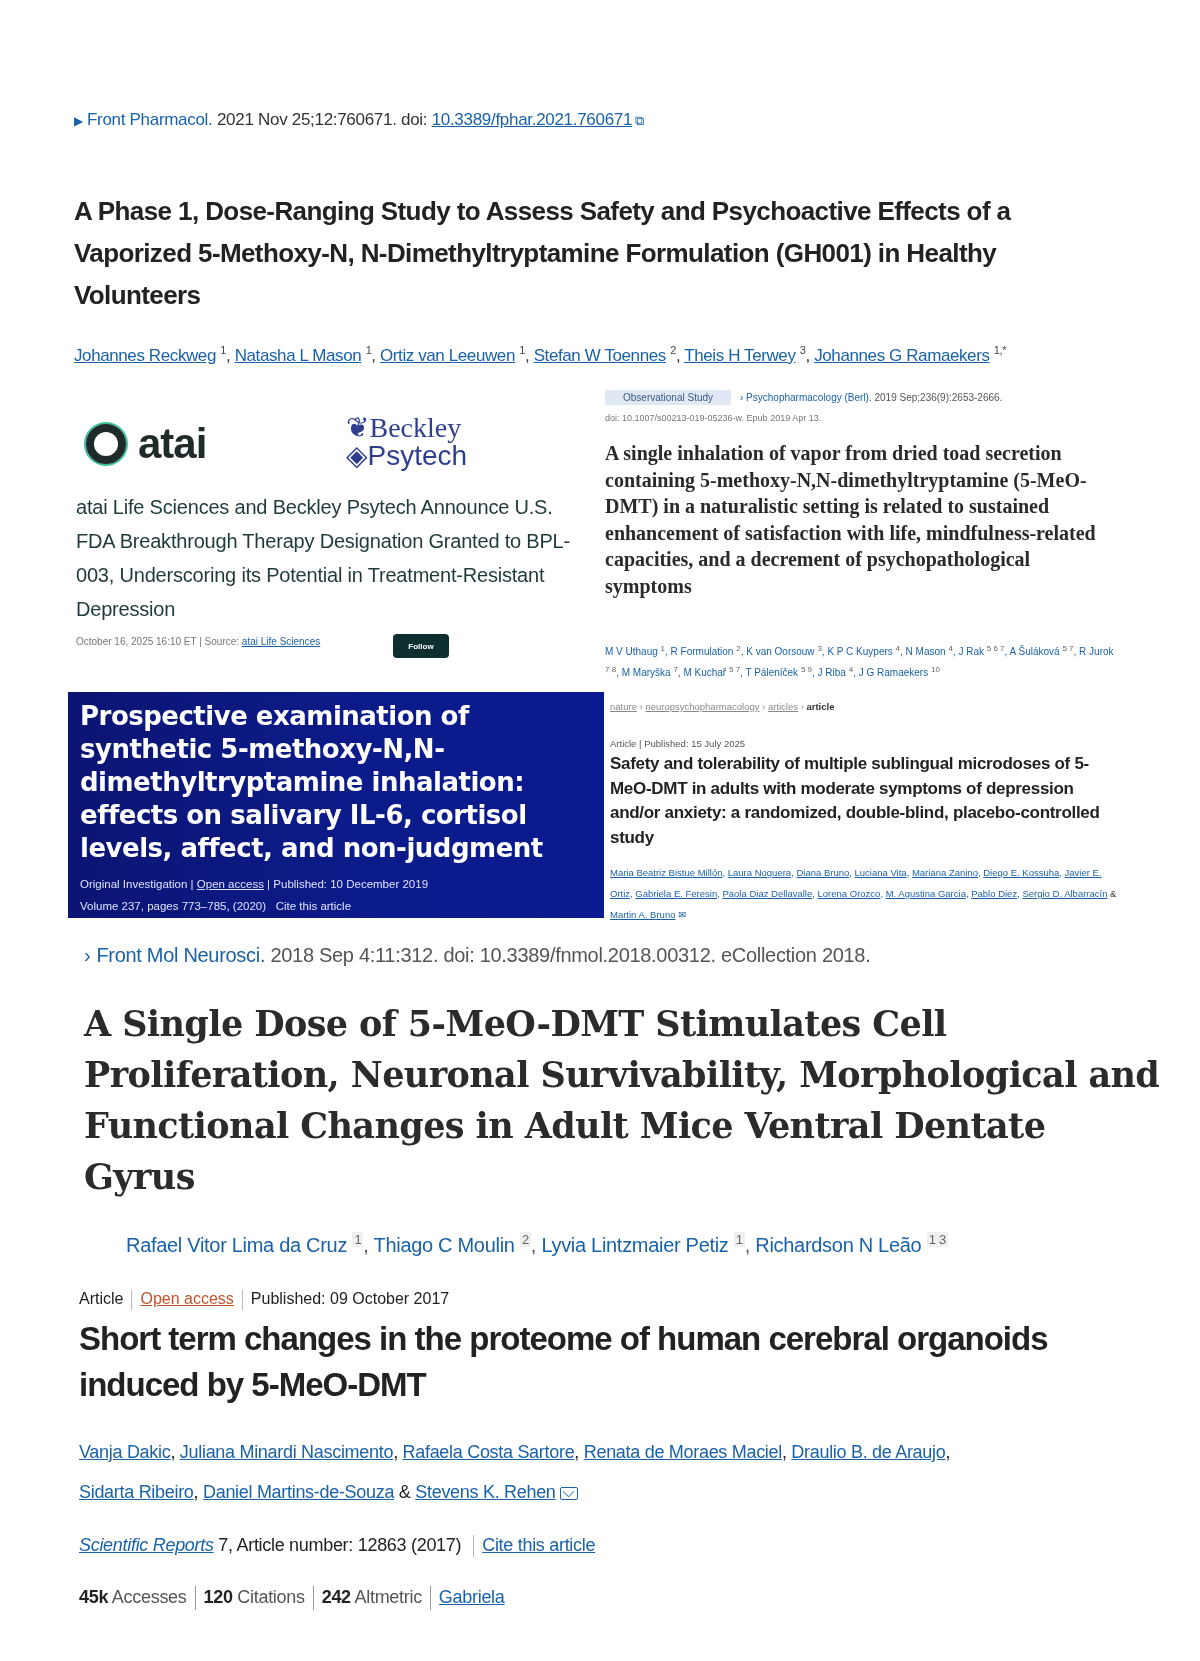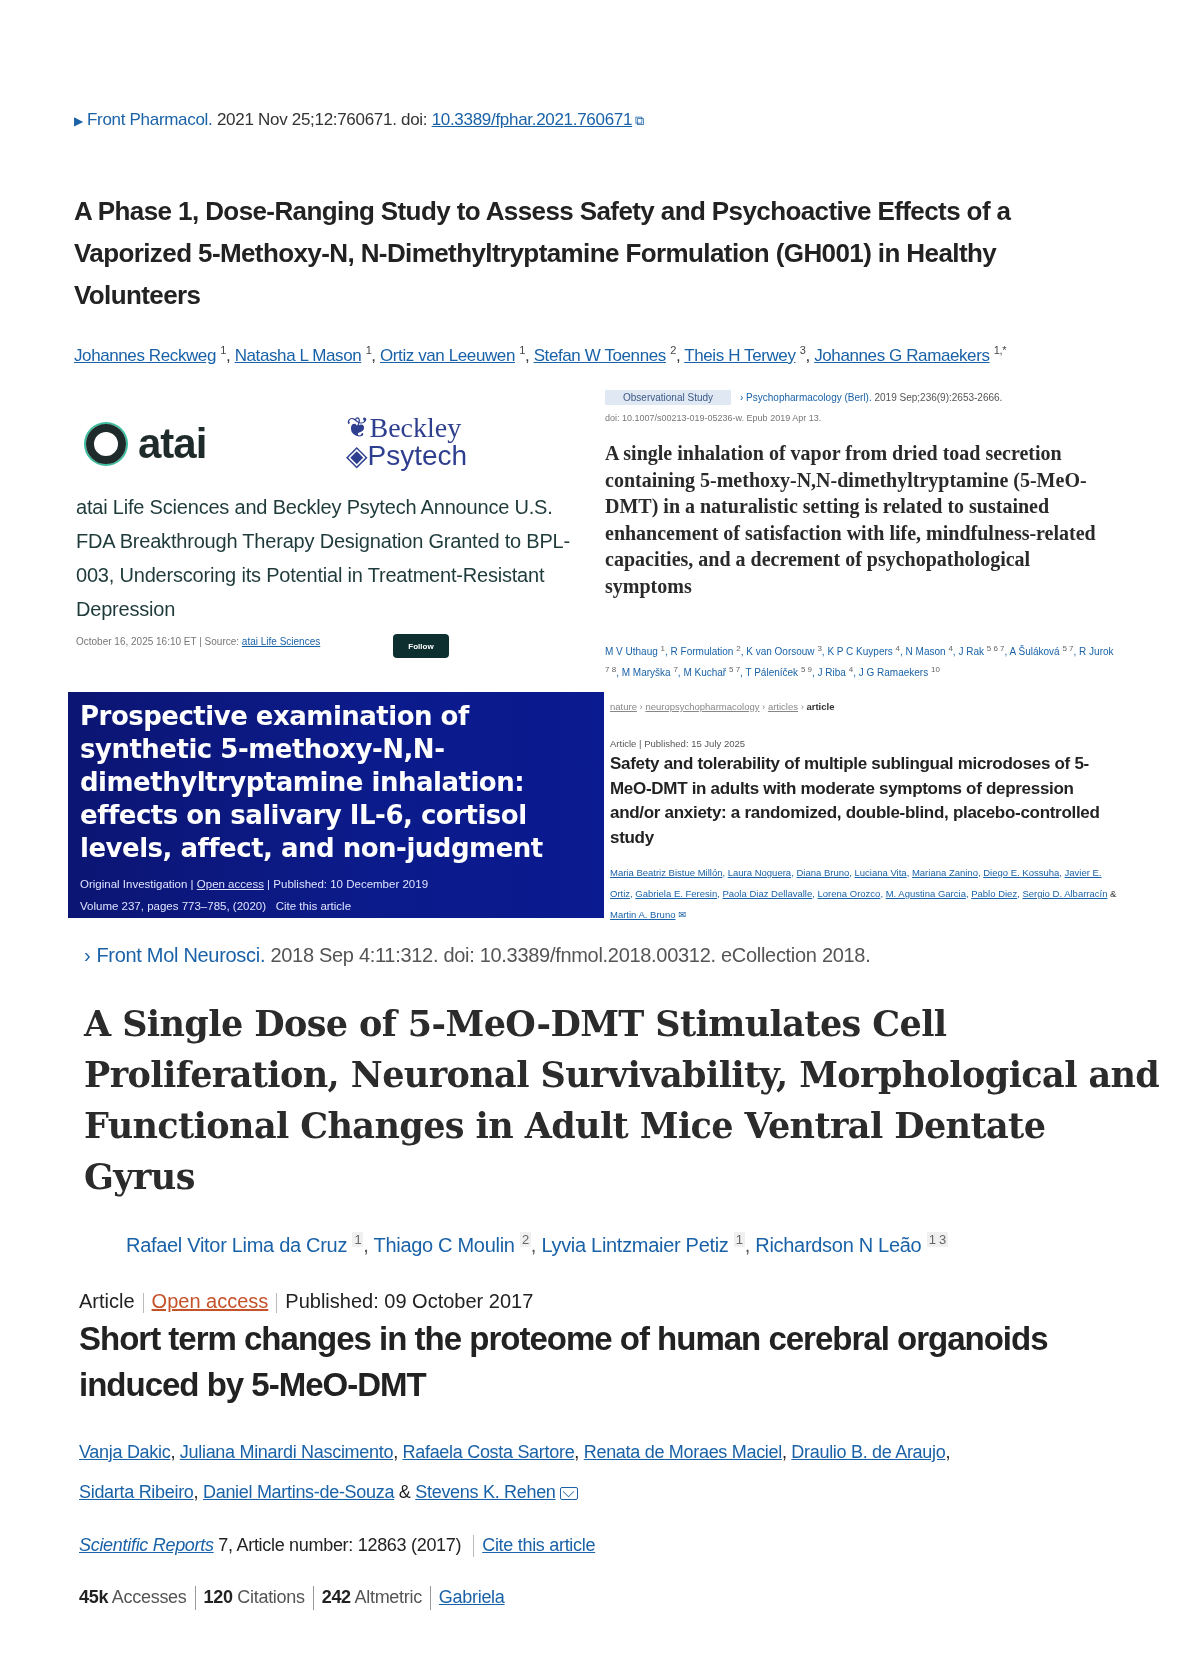--- a/index.html
+++ b/index.html
@@ -60,21 +60,21 @@
   
   .s6-cite { left: 84px; top: 944px; font-size: 20px; color: #555; letter-spacing: -0.3px; }
   .s6-cite .journal { color: #1a62a8; }
   .s6-cite .chev { color: #1a62a8; margin-right: 6px; }
   .s6-title { left: 84px; top: 998px; width: 1080px; font-family: "DejaVu Serif", serif; font-weight: bold; font-size: 35px; line-height: 51px; color: #2b2b2b; letter-spacing: -0.6px; }
   .s6-authors { left: 84px; top: 1232px; font-size: 20px; color: #1a62a8; letter-spacing: -0.3px; margin-left: 42px; }
   .s6-authors sup { color: #666; font-size: 13px; background: #f0f0f0; padding: 0 2px; }
   .s6-authors .sep { color: #555; }
 
   
-  .s7-meta { left: 79px; top: 1290px; font-size: 20px; color: #222; text-align: right; }
+  .s7-meta { left: 79px; top: 1290px; font-size: 16px; color: #222; text-align: right; }
   .s7-meta .oa { color: #c5522a; text-decoration: underline; }
   .s7-meta .bar { display: inline-block; width: 1px; height: 20px; background: #bbb; vertical-align: middle; margin: 0 8px; }
   .s7-title { left: 79px; top: 1316px; width: 1080px; font-size: 33px; font-weight: bold; line-height: 46px; color: #222; letter-spacing: -1px; }
   .s7-authors { left: 79px; top: 1432px; width: 1080px; font-size: 18px; line-height: 40px; color: #222; letter-spacing: -0.3px; }
   .s7-authors a { color: #1a62a8; text-decoration: underline; }
   .mail-icon { display: inline-block; width: 18px; height: 13px; border: 1.5px solid #1a62a8; border-radius: 2px; vertical-align: middle; margin-left: 4px; position: relative; }
   .mail-icon::after { content: ""; position: absolute; left: 2px; top: -2px; width: 10px; height: 10px; border-right: 1.5px solid #1a62a8; border-bottom: 1.5px solid #1a62a8; transform: rotate(45deg) scale(0.75); }
   .s7-journal { left: 79px; top: 1535px; font-size: 18px; color: #222; letter-spacing: -0.3px; }
   .s7-journal .jn { color: #1a62a8; font-style: italic; text-decoration: underline; }
   .s7-journal .bar { display: inline-block; width: 1px; height: 22px; background: #bbb; vertical-align: middle; margin: 0 8px 0 12px; }

